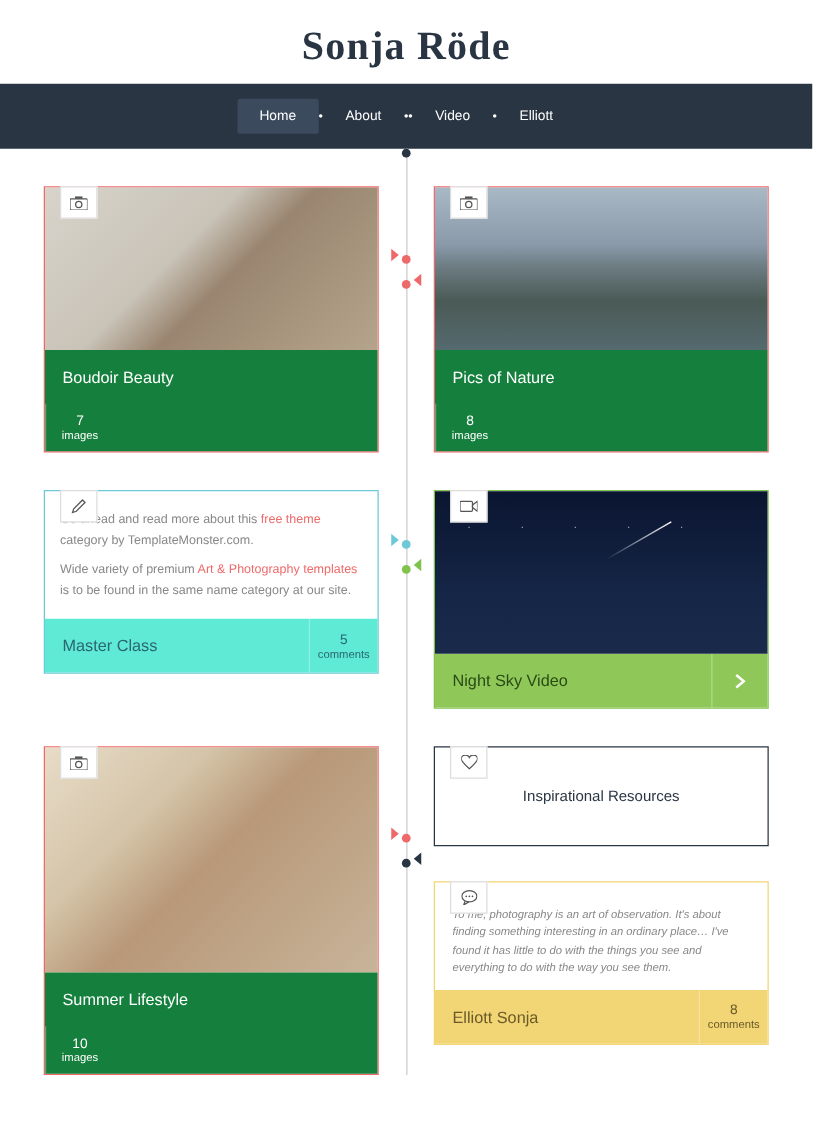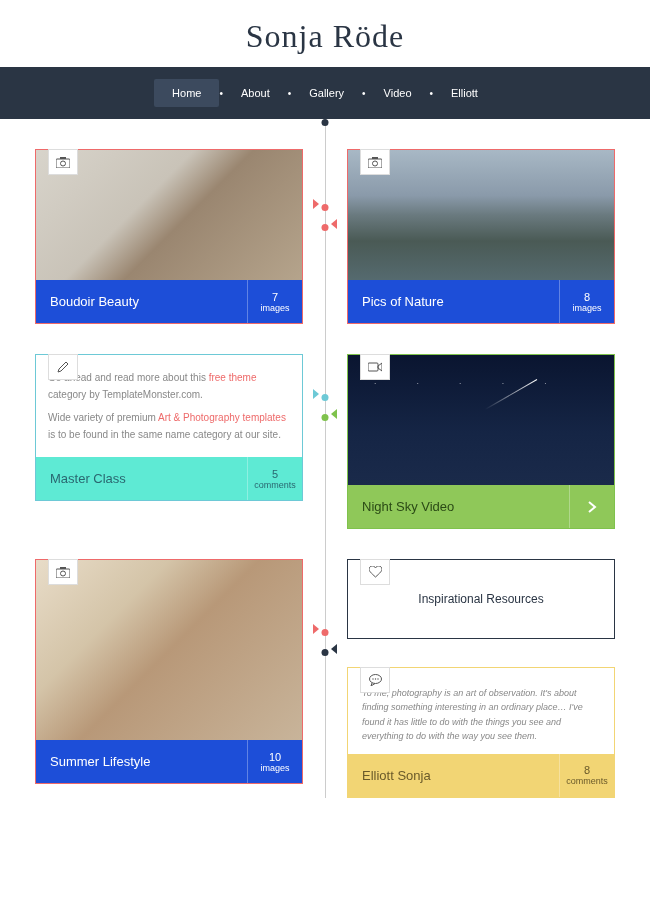--- a/index.html
+++ b/index.html
@@ -1,19 +1,19 @@
 <!DOCTYPE html>
 <html><head>
 <meta charset="utf-8">
 <style>
 * { margin: 0; padding: 0; box-sizing: border-box; }
 body { font-family: Arial, sans-serif; background: #fff; width: 650px; }
 
 .header { text-align: center; padding: 18px 0 12px; }
-.site-title { font-family: Georgia, serif; font-size: 32px; font-weight: 400; color: #2a3544; letter-spacing: 1px; }
+.site-title { font-family: Georgia, serif; font-size: 32px; font-weight: 700; color: #2a3544; letter-spacing: 1px; }
 .site-subtitle { font-size: 12px; color: #888; margin-top: 4px; }
 
 .navbar { background: #2a3544; display: flex; justify-content: center; align-items: center; padding: 12px 0; }
 .navbar a { color: #fff; text-decoration: none; font-size: 11px; padding: 8px 18px; }
 .navbar a.active { background: #3c4a5e; border-radius: 2px; }
 .navbar .dot { color: #fff; font-size: 10px; }
 
 .timeline { position: relative; padding: 30px 0 0; }
 .center-line { position: absolute; left: 50%; top: 0; bottom: 0; width: 1px; background: #ccc; }
 
@@ -37,21 +37,21 @@
 .card-media.nature { background: linear-gradient(180deg, #a8b8c5 0%, #8a9aaa 35%, #6a7a7f 50%, #4a5a55 70%, #556a6f 100%); }
 .card-media.stars { background: linear-gradient(180deg, #0a1530 0%, #152545 60%, #1a2a4a 100%); position: relative; overflow: hidden; }
 .card-media.stars::before { content: ""; position: absolute; top: 30%; left: 50%; width: 60px; height: 1px; background: linear-gradient(90deg, transparent, #fff); transform: rotate(-30deg); }
 .card-media.stars::after { content: "• • • • •"; position: absolute; color: #fff; font-size: 4px; letter-spacing: 20px; top: 20%; left: 10%; opacity: 0.6; }
 .card-media.lifestyle { background: linear-gradient(135deg, #e8dcc8 0%, #d4c4a8 30%, #b89878 50%, #c8b49a 100%); height: 180px; }
 
 .card-body { padding: 14px 12px; font-size: 10px; color: #888; line-height: 1.7; }
 .card-body a { color: #ee6a6a; text-decoration: none; }
 
 .card-footer { display: flex; align-items: stretch; color: #fff; }
-.card-footer.red { background: #1d4ed8; }
+.card-footer.red { background: #15803d; flex-direction: column; }
 .card-footer.cyan { background: #5eead4; color: #2a6770; }
 .card-footer.green { background: #8fc859; color: #2a4a15; }
 .card-footer.yellow { background: #f2d574; color: #6a5a2a; }
 
 .cf-title { flex: 1; padding: 14px 14px; font-size: 13px; font-weight: 500; }
 .cf-count { width: 55px; text-align: center; padding: 8px 4px; font-size: 9px; border-left: 1px solid rgba(255,255,255,0.3); display: flex; flex-direction: column; justify-content: center; }
 .cf-count .num { font-size: 11px; }
 .cf-arrow { width: 45px; display: flex; align-items: center; justify-content: center; font-size: 18px; border-left: 1px solid rgba(255,255,255,0.3); }
 
 .navy-card { padding: 32px 10px; text-align: center; }
@@ -79,21 +79,20 @@
 
 <div class="header">
   <div class="site-title">Sonja Röde</div>
 </div>
 
 <div class="navbar">
   <a href="#" class="active">Home</a>
   <span class="dot">•</span>
   <a href="#">About</a>
   <span class="dot">•</span>
-  <a href="#">Gallery</a>
   <span class="dot">•</span>
   <a href="#">Video</a>
   <span class="dot">•</span>
   <a href="#">Elliott</a>
 </div>
 
 <div class="timeline">
   <div class="center-line"></div>
   <div class="tl-dot navy" style="top: 0;"></div>
 

